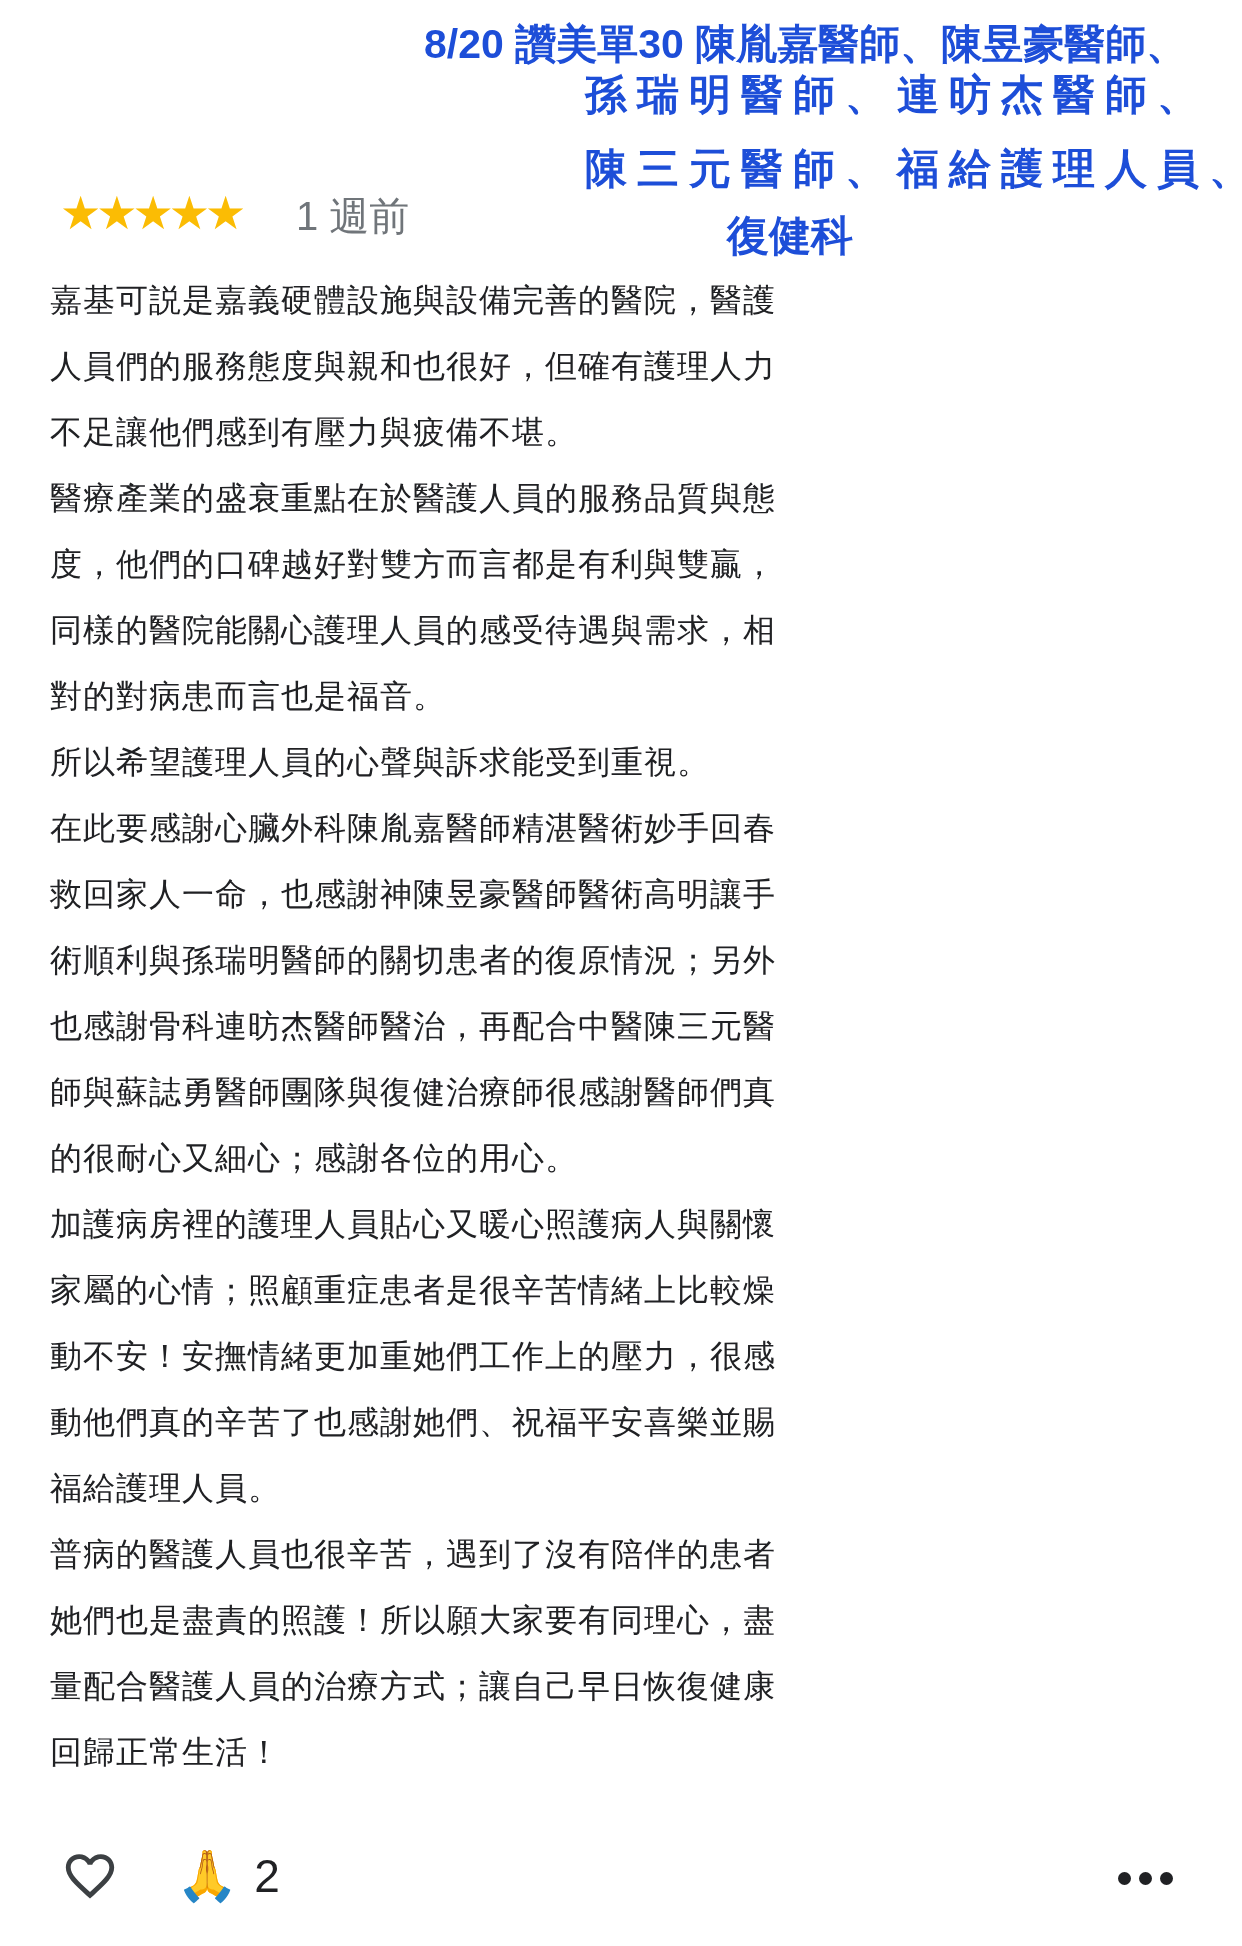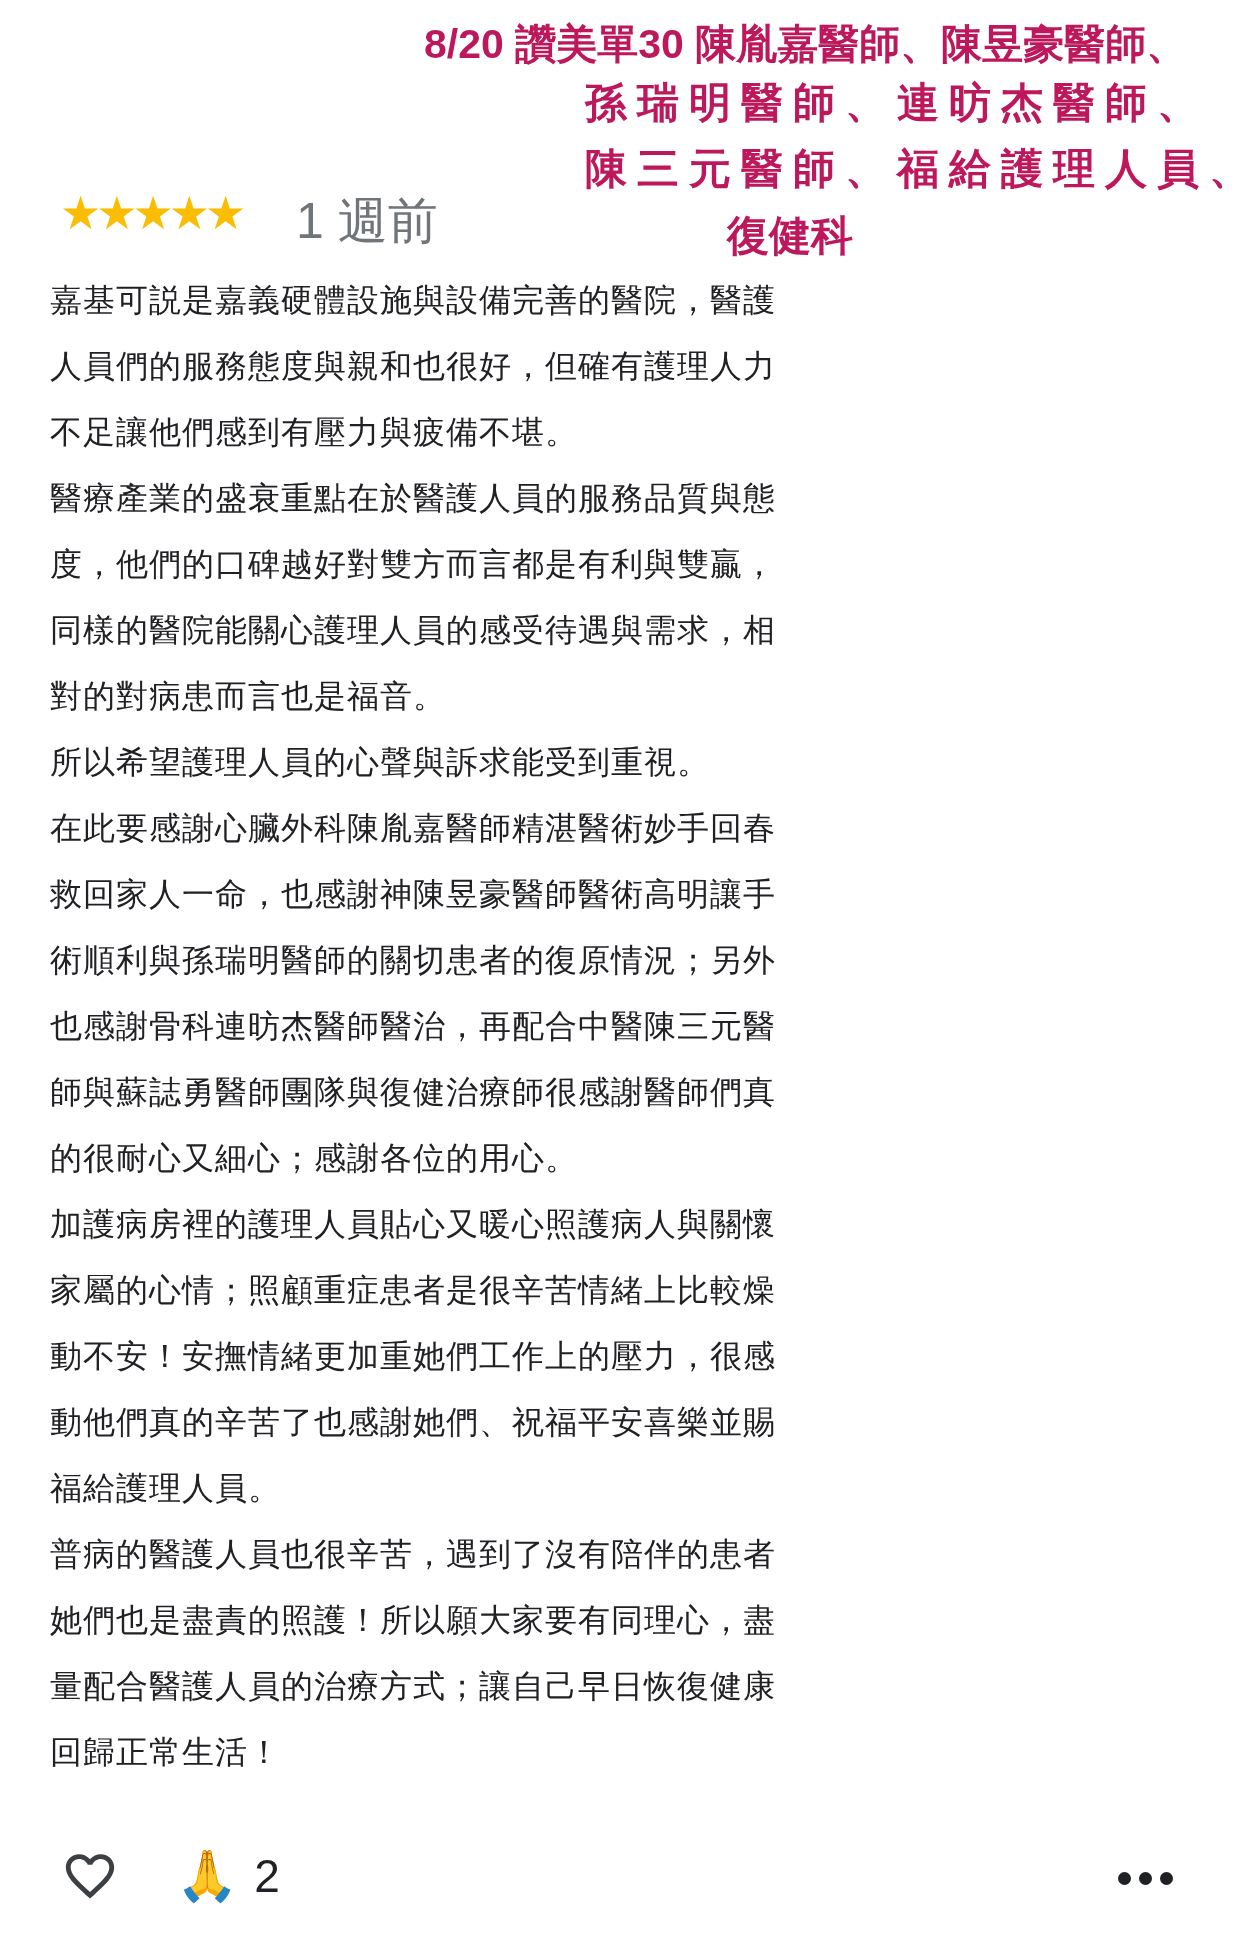--- a/index.html
+++ b/index.html
@@ -10,39 +10,39 @@
     overflow:hidden;
     font-family:"Liberation Sans", sans-serif;
   }
 
   
   .ann-line{
     position:absolute;
     font-size:42px;
     font-weight:700;
     line-height:1.1;
-    color:#be185d;
+    color:#1d4ed8;
     white-space:nowrap;
   }
   .ann-l1{left:424px;top:22px;font-size:41px;}
-  .ann-l2{left:585px;top:80px;letter-spacing:10px;}
+  .ann-l2{left:585px;top:72px;letter-spacing:10px;}
   .ann-l3{left:585px;top:146px;letter-spacing:10px;}
   .ann-l4{left:727px;top:213px;}
 
   
   .stars{
     position:absolute;left:60px;top:190px;
     font-size:46px;line-height:1;
     letter-spacing:-5px;
     color:#FBBC04;
     white-space:nowrap;
   }
   .review-date{
     position:absolute;left:296px;top:196px;
-    font-size:50px;line-height:1;
+    font-size:40px;line-height:1;
     color:#70757A;
     white-space:nowrap;
   }
 
   
   .review-body{
     position:absolute;left:50px;top:267px;
     width:1170px;
     font-size:32px;
     line-height:66px;

